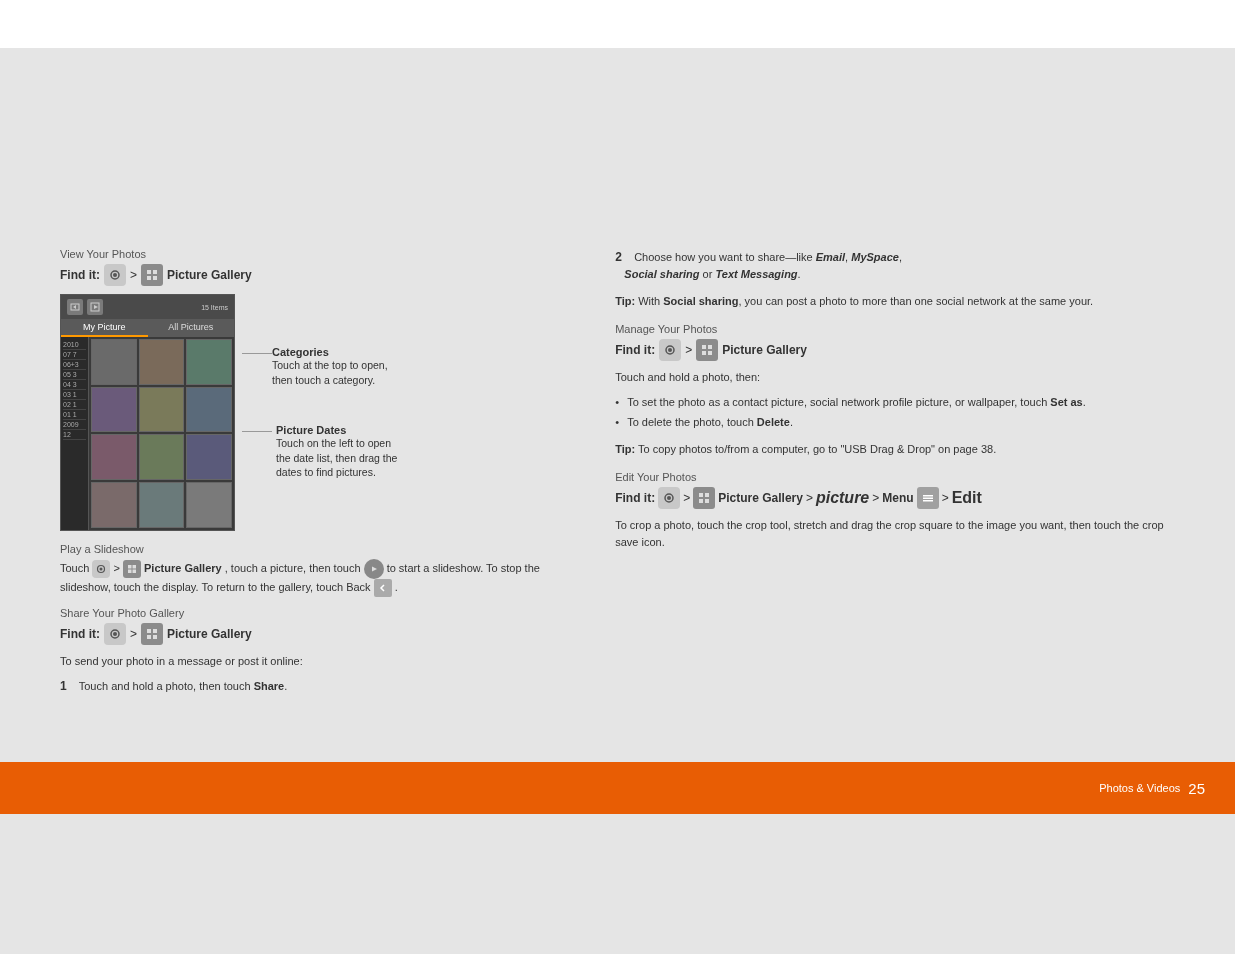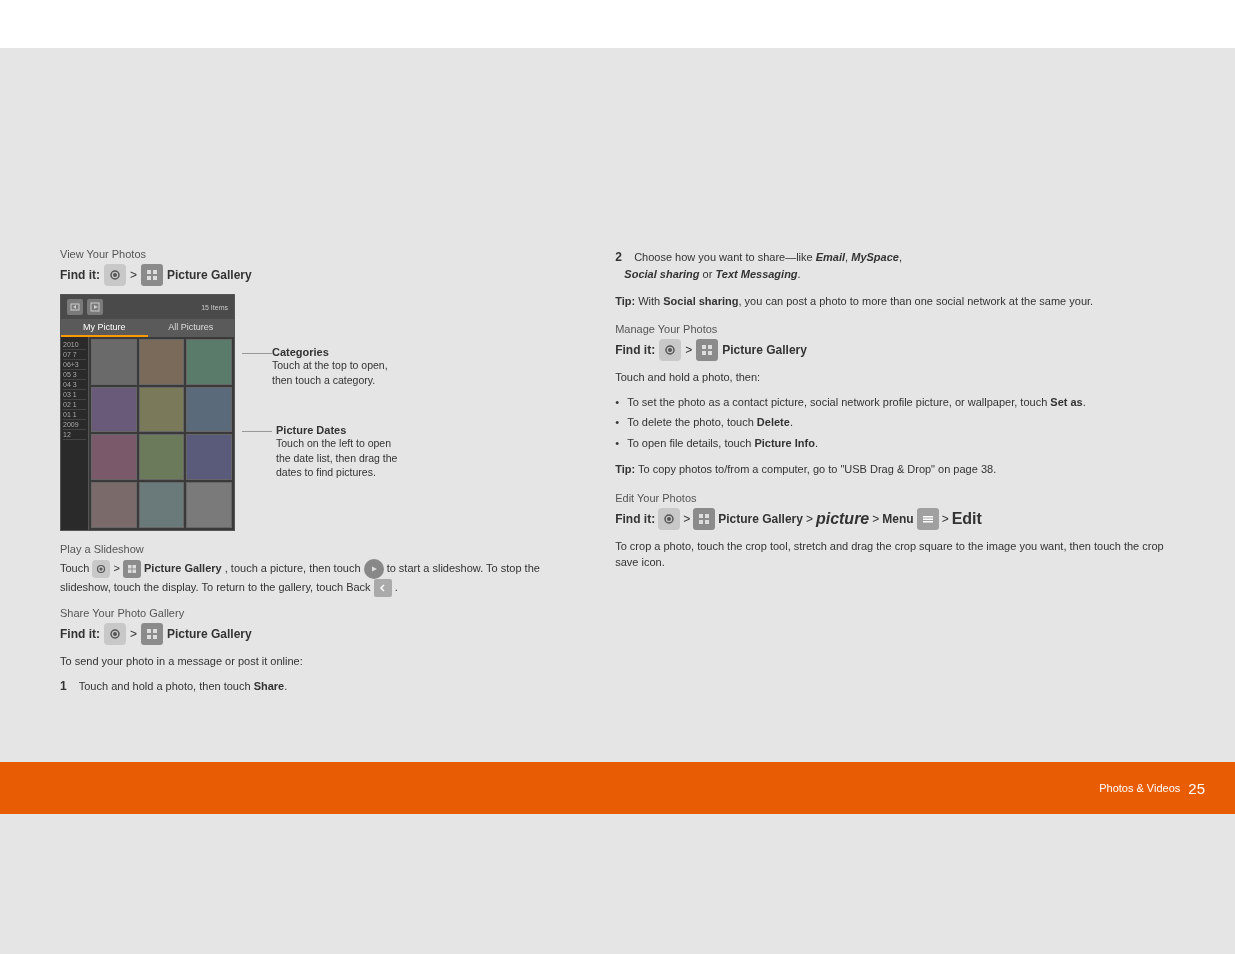--- a/index.html
+++ b/index.html
@@ -503,21 +503,20 @@
                 <rect x="1" y="7" width="4" height="4" fill="#ddd"></rect>
                 <rect x="7" y="7" width="4" height="4" fill="#ddd"></rect>
               </svg>
           </span>
           <span style="font-size:12px;font-weight:bold;">Picture Gallery</span>
         </div>
         <div class="body-text">Touch and hold a photo, then:</div>
         <ul class="bullet-list">
           <li>To set the photo as a contact picture, social network profile picture, or wallpaper, touch <strong>Set as</strong>.</li>
           <li>To delete the photo, touch <strong>Delete</strong>.</li>
-          <li>To open file details, touch <strong>Picture Info</strong>.</li>
         </ul>
         <div class="tip-text" style="margin-bottom:14px;">
           <span style="font-weight:bold;">Tip:</span><span> To copy photos to/from a computer, go to "USB Drag &amp; Drop" on page 38.</span>
         </div>
       </div>
 
       <div class="section-divider">
         <div class="section-title">Edit Your Photos</div>
 
         <div class="find-it-row" style="flex-wrap:wrap; gap:3px;">

